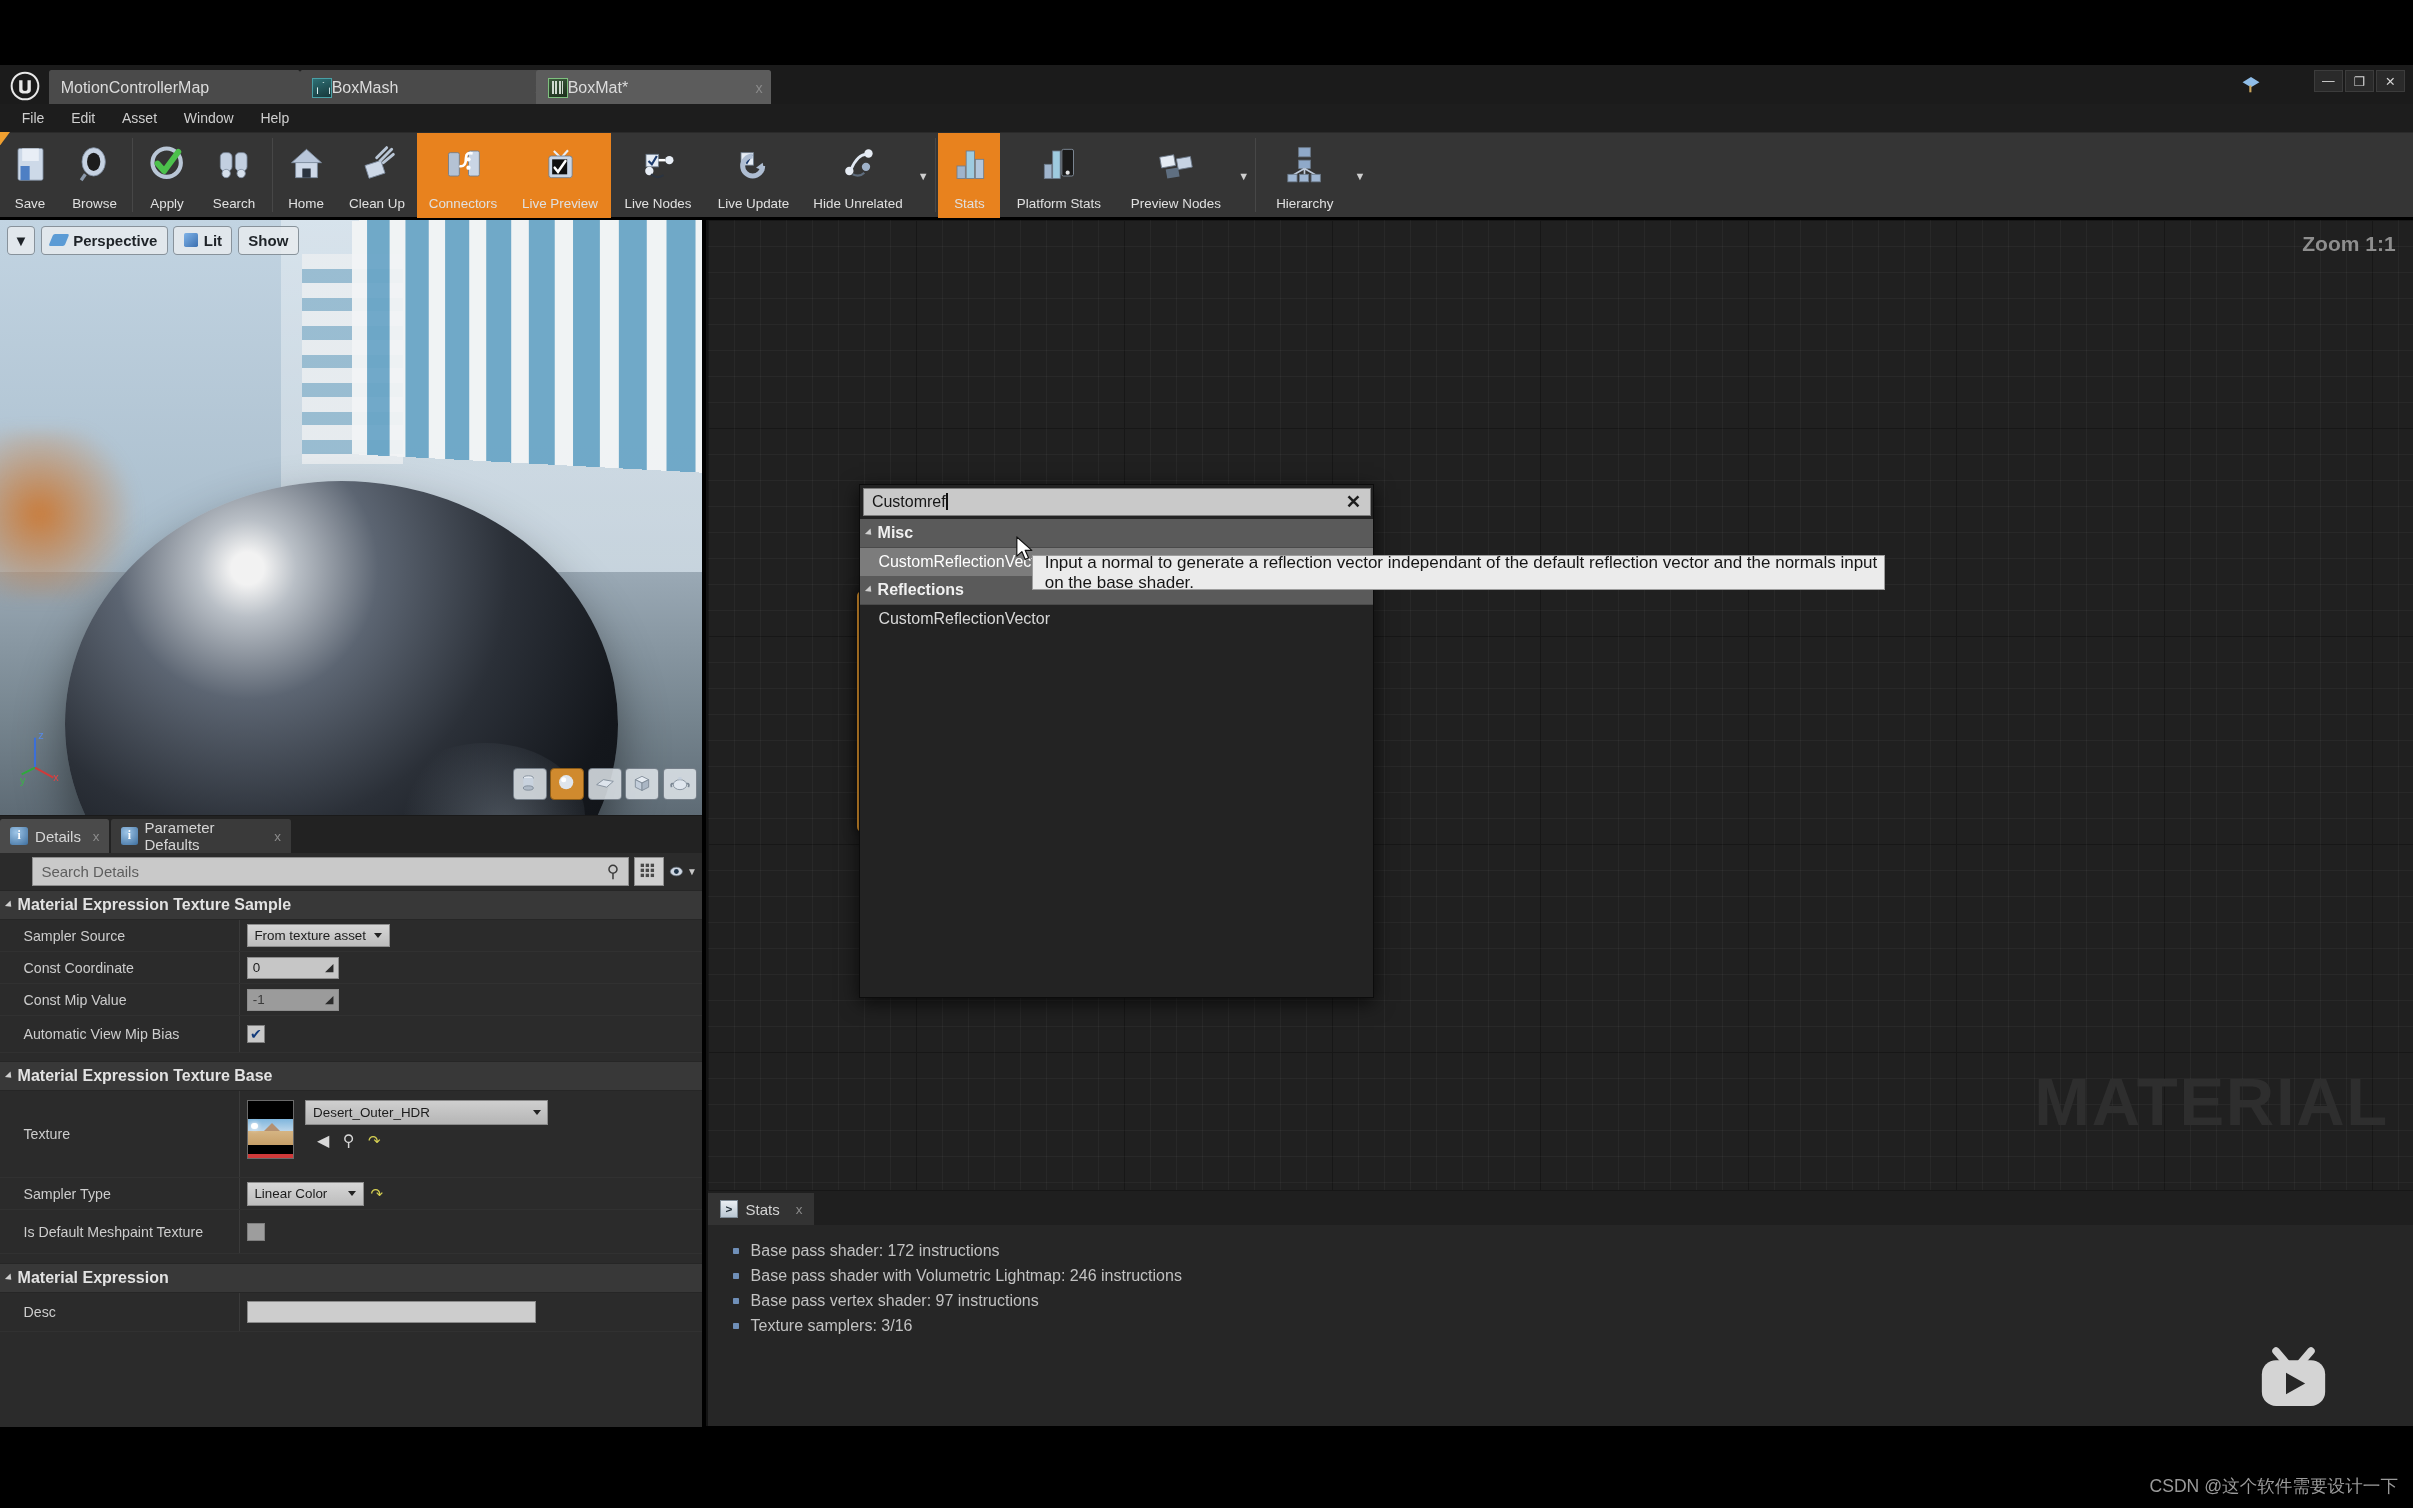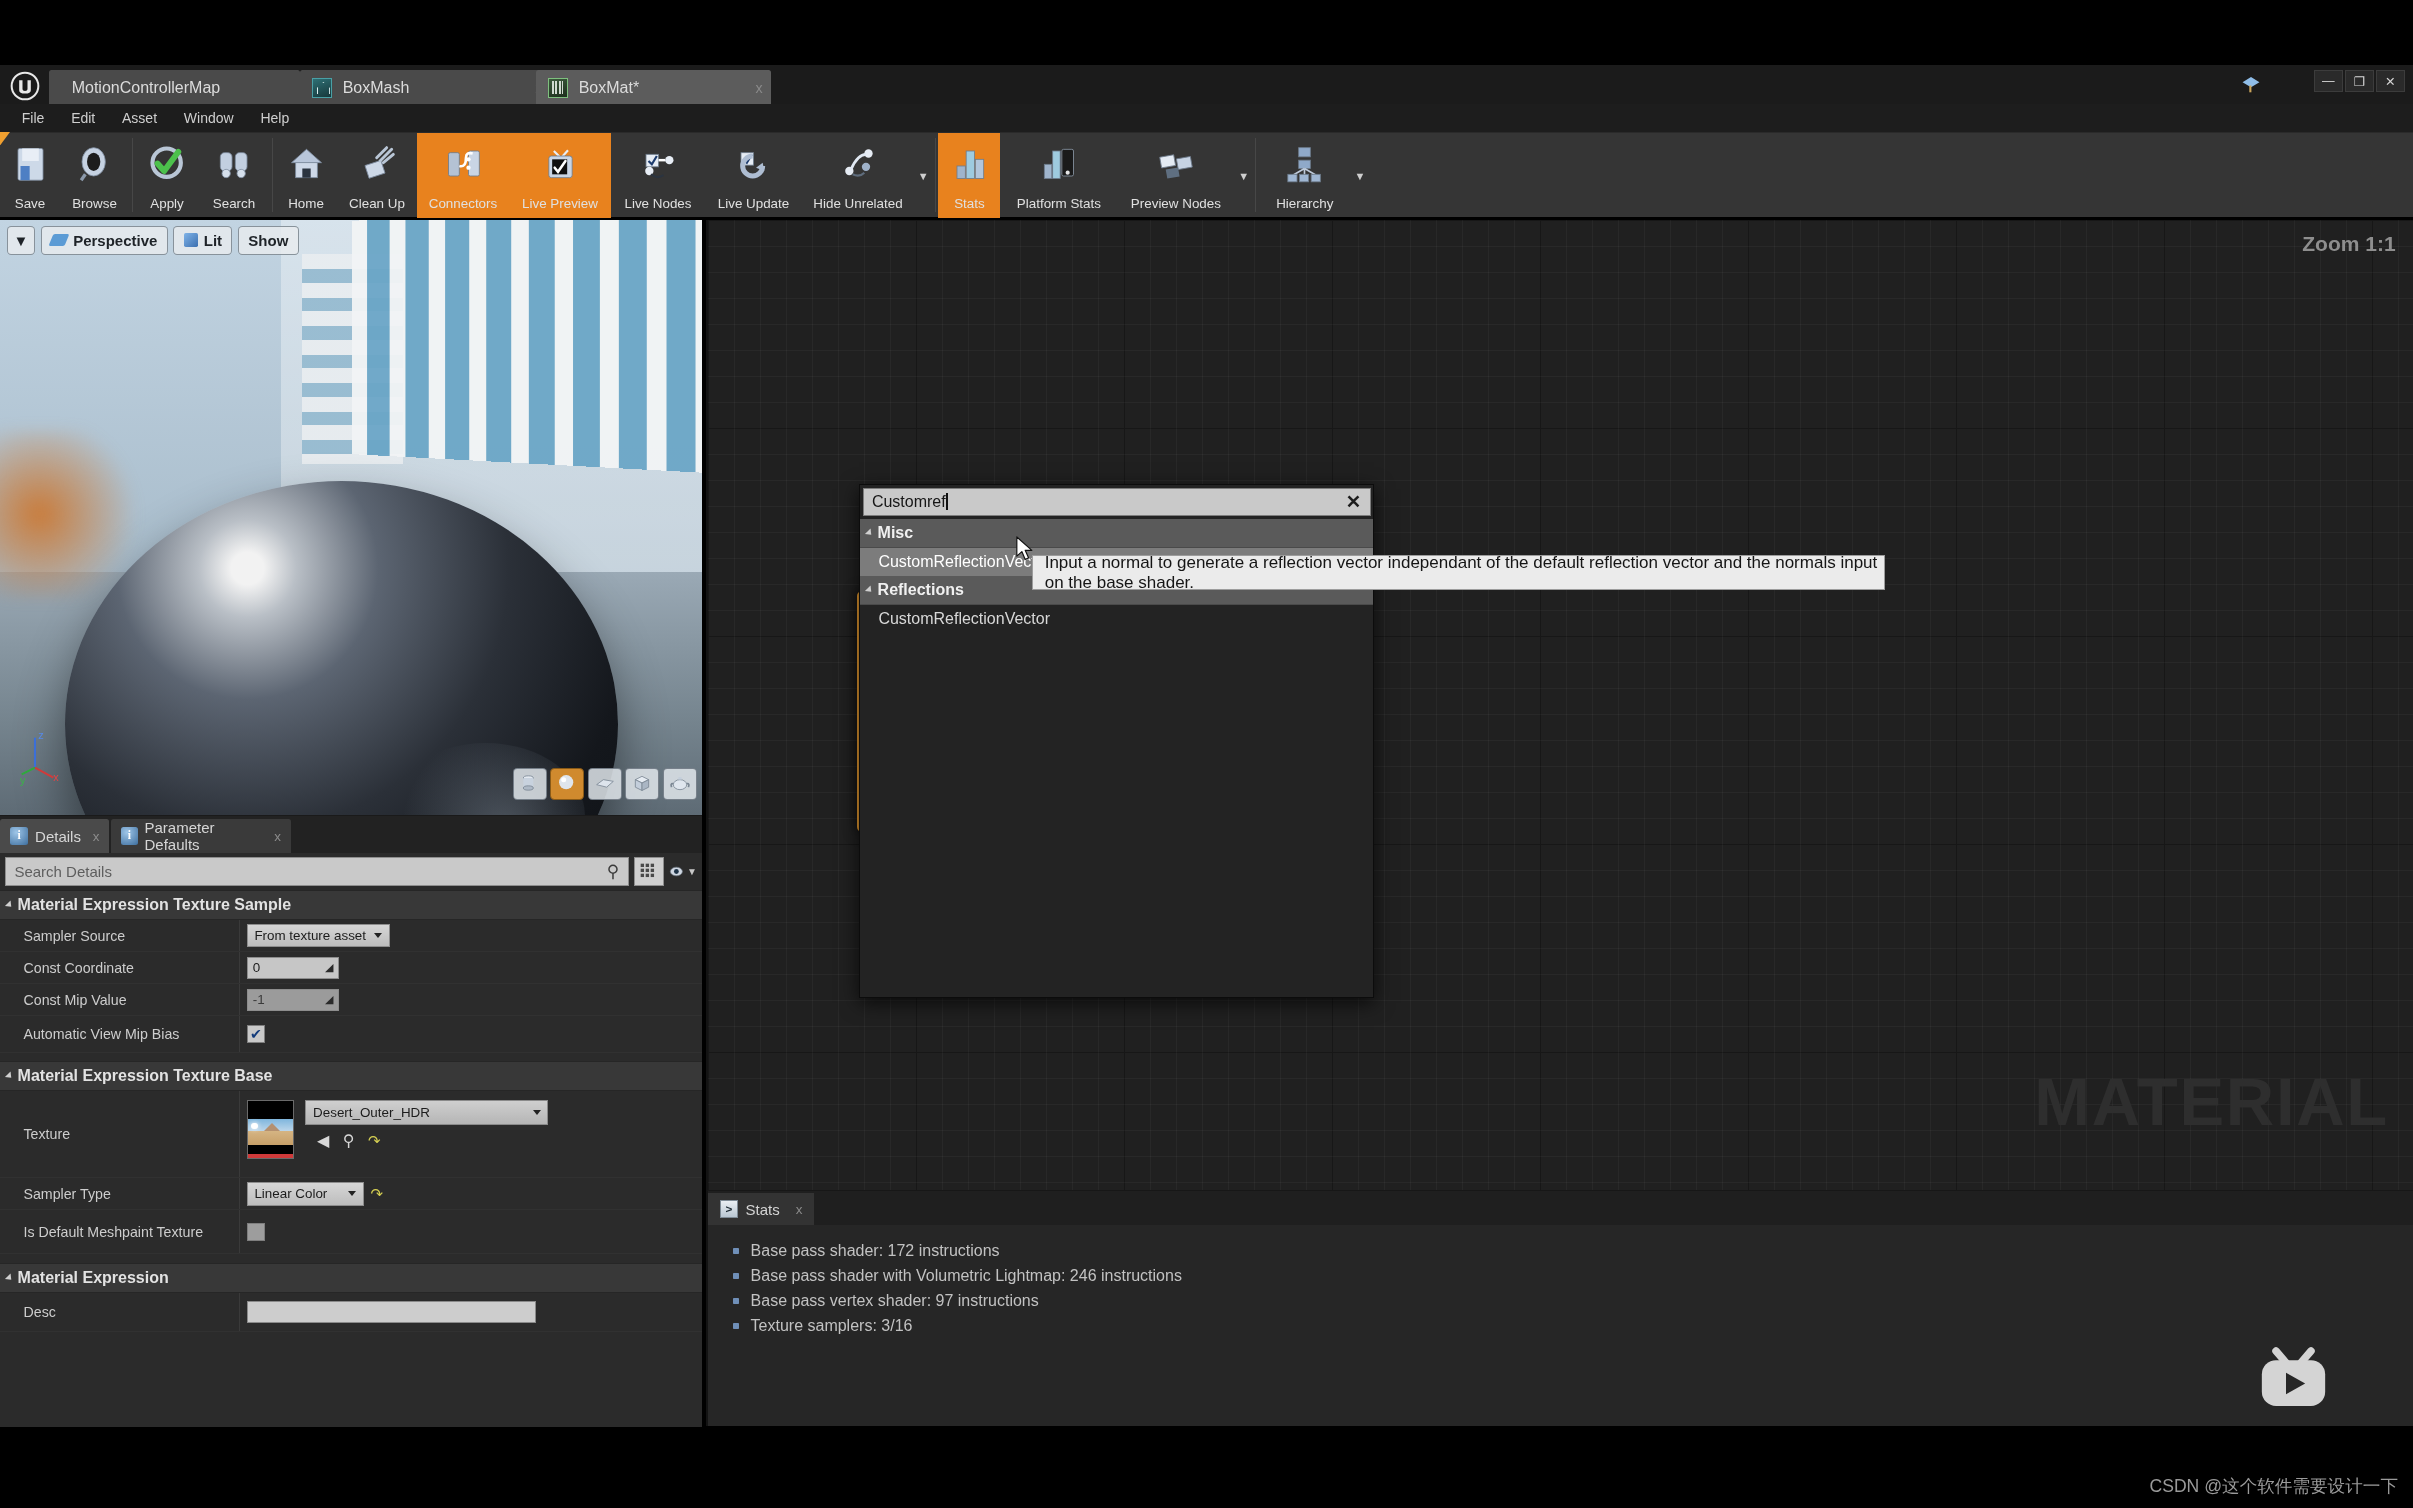--- a/index.html
+++ b/index.html
@@ -28,21 +28,21 @@
   }
   .tab {
     position: absolute; top: 70px; height: 35px;
     background: #4a4a4a;
     border-top-left-radius: 2.5px; border-top-right-radius: 2.5px;
     display: flex; align-items: center; padding: 0 11.7px;
     color: #dcdcdc; font-size: 16px;
     transform: skewX(0deg);
   }
   .tab.active { background: #5c5c5c; }
-  .tab .tlabel { margin-left: 11px; white-space: nowrap; }
+  .tab .tlabel { margin-left: 0; white-space: nowrap; }
   .tab .tclose {
     position: absolute; right: 8.4px; top: 50%; transform: translateY(-50%);
     color: #8a8a8a; font-size: 14.2px;
   }
   .tabicon { width: 20px; height: 20px; display:inline-block; position: relative; }
   .tabicon.mesh {
     background: linear-gradient(160deg,#2e6f74,#17383b);
     border: 0.8px solid #49a0a6;
   }
   .tabicon.mesh::after{
@@ -192,21 +192,21 @@
     margin-right: 1.7px;
   }
   .dtab.active { background:#4a4a4a; }
   .dtab .x { color:#8c8c8c; margin-left: 5px; font-size:13.4px; }
   .dtab-ico {
     width:18.4px;height:18.4px;border-radius:2.5px;
     background: radial-gradient(circle at 35% 30%, #9fc6e8, #3d6e9e);
     color:#fff;font-size:11.7px;display:flex;align-items:center;justify-content:center;font-weight:bold;
     font-family:"Liberation Serif",serif;
   }
-  .dsearchrow { display:flex; align-items:center; height:37px; padding: 3.4px 5px; gap:5px; background:#2b2b2b;}
+  .dsearchrow { display:flex; align-items:center; height:37px; padding: 3.4px 5px; gap:5px; background:#2b2b2b;margin-left:27px;}
   .dsearch {
     flex:1; height:28.5px; background:#c9c9c9; border:0.8px solid #8e8e8e;
     display:flex; align-items:center; padding: 0 8.4px; color:#5e5e5e; font-size:15px;
     position: relative;
   }
   .dsearch .mag { position:absolute; right:8.4px; color:#3a3a3a; font-size:17px; }
   .dbtn-sq {
     width:30px;height:28.5px;background:#cfcfcf;border:0.8px solid #8e8e8e;
     display:flex;align-items:center;justify-content:center;
   }

